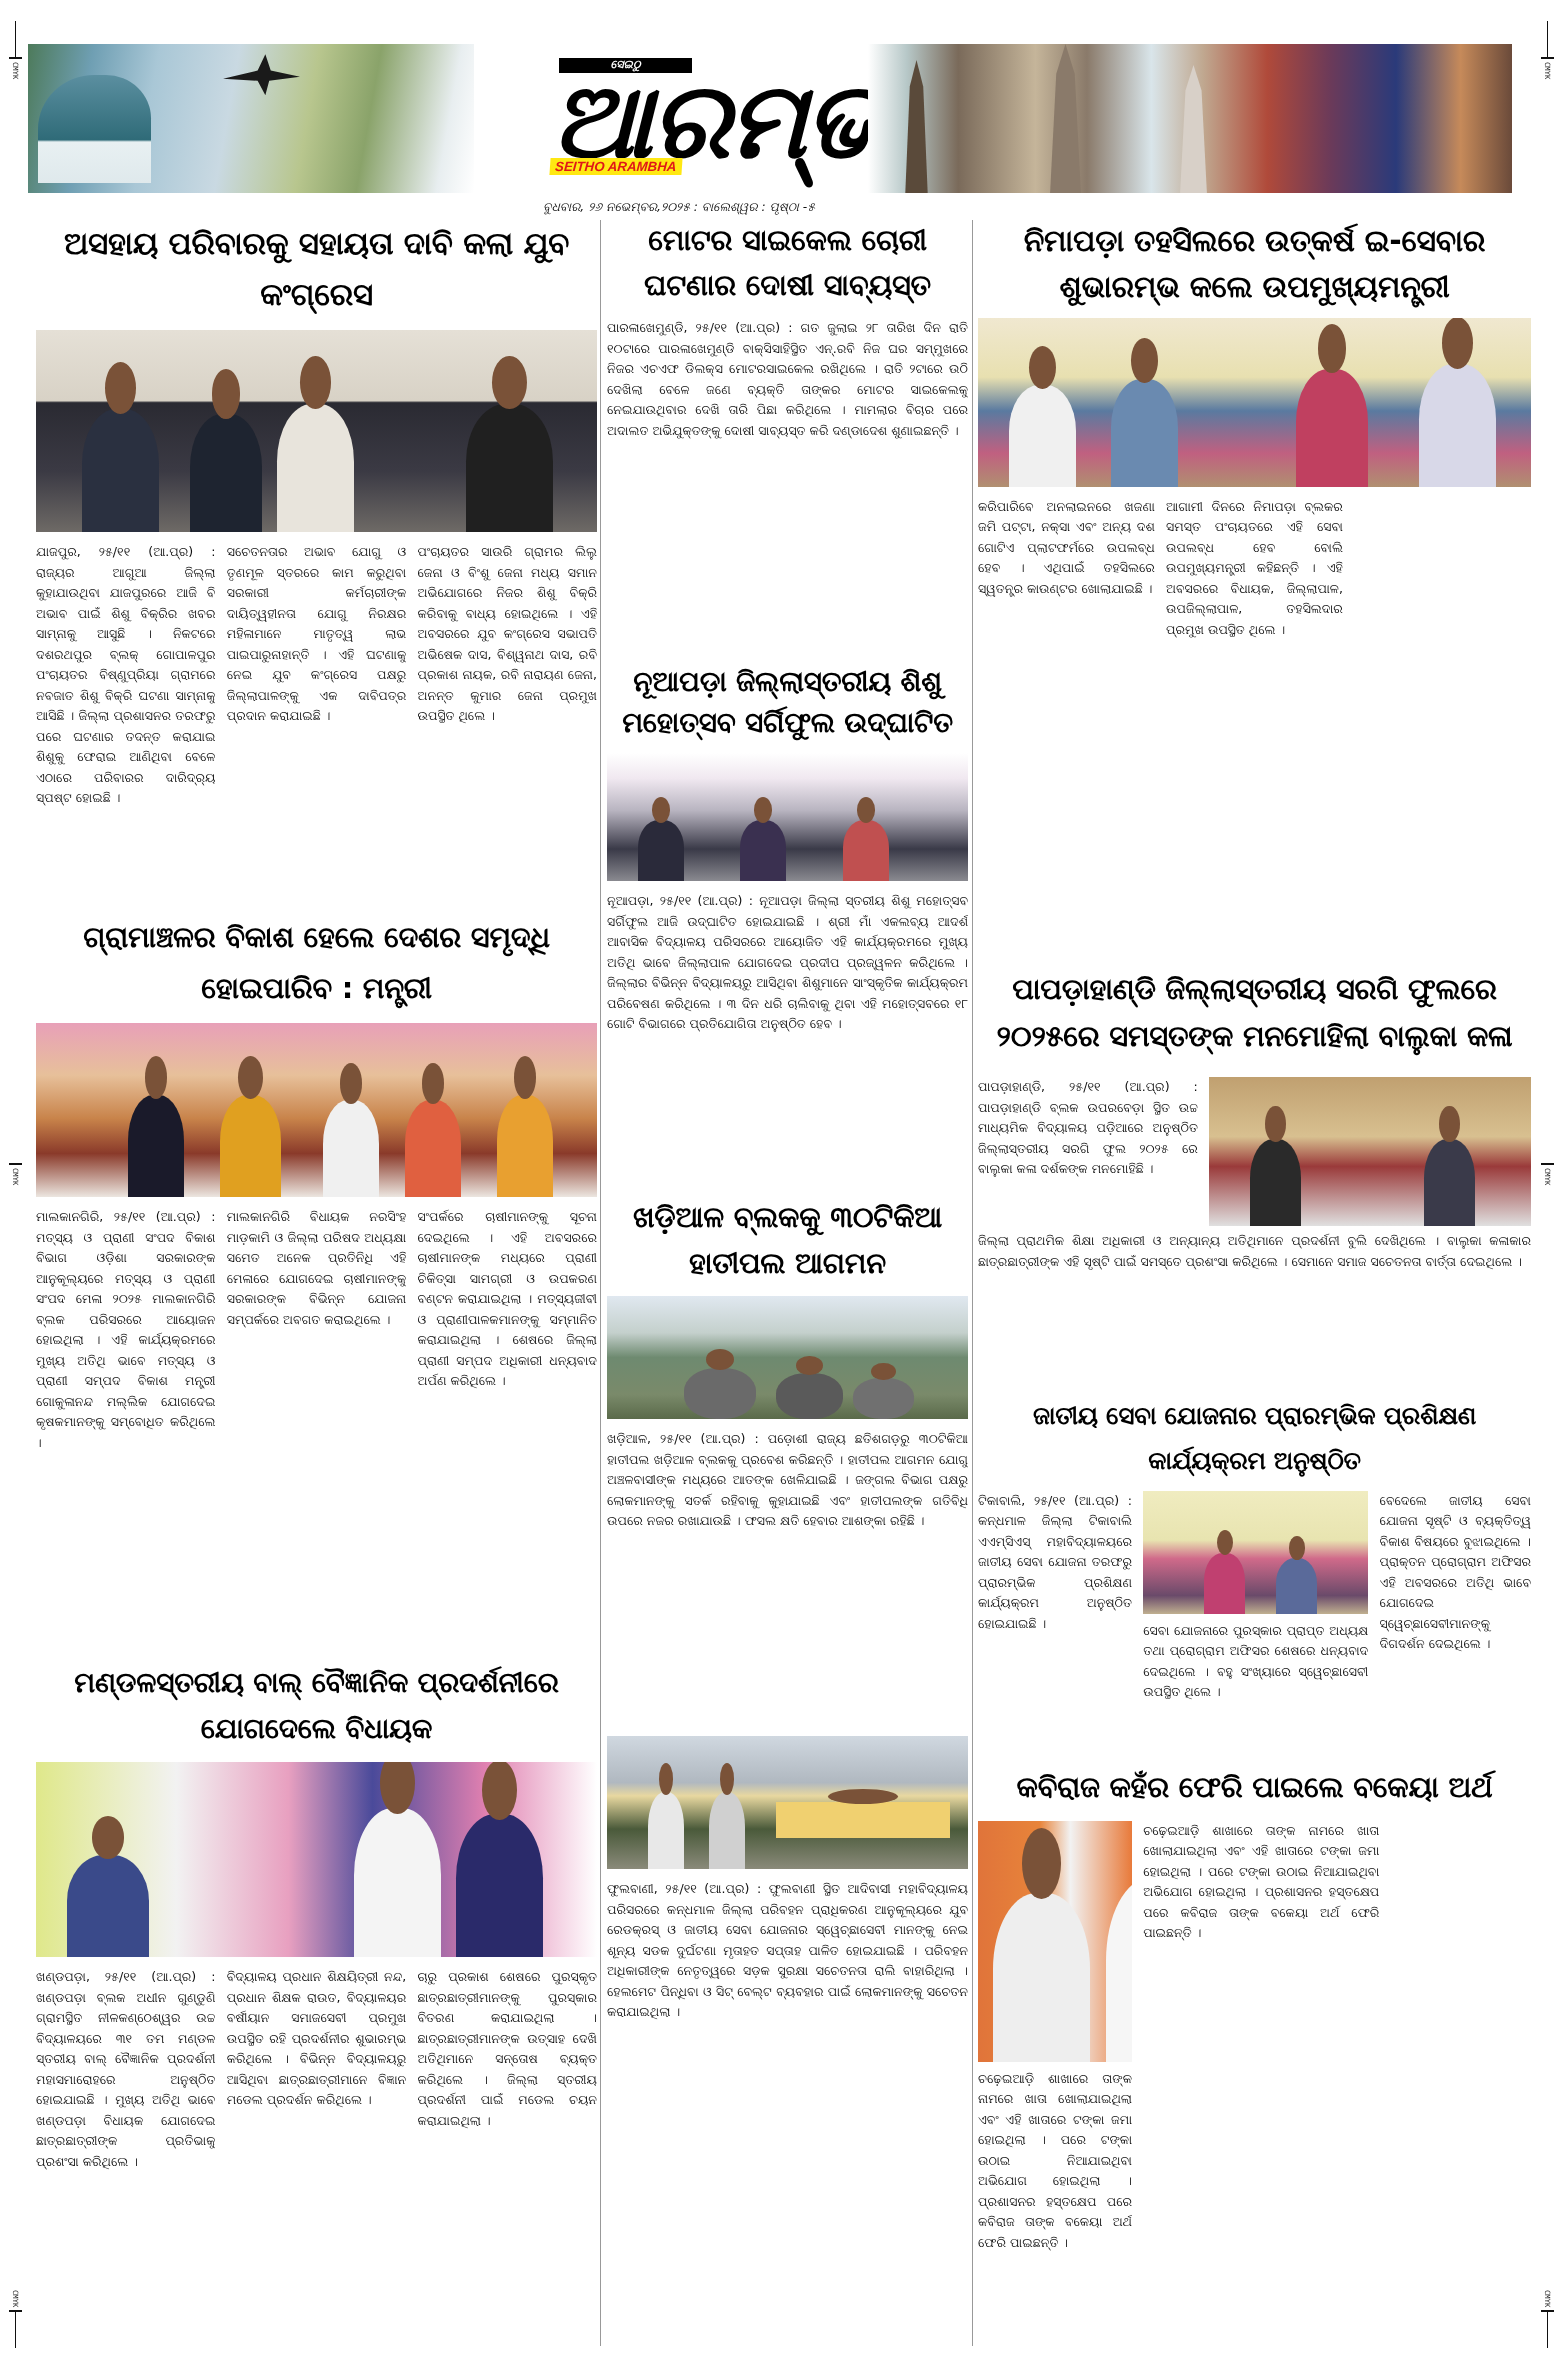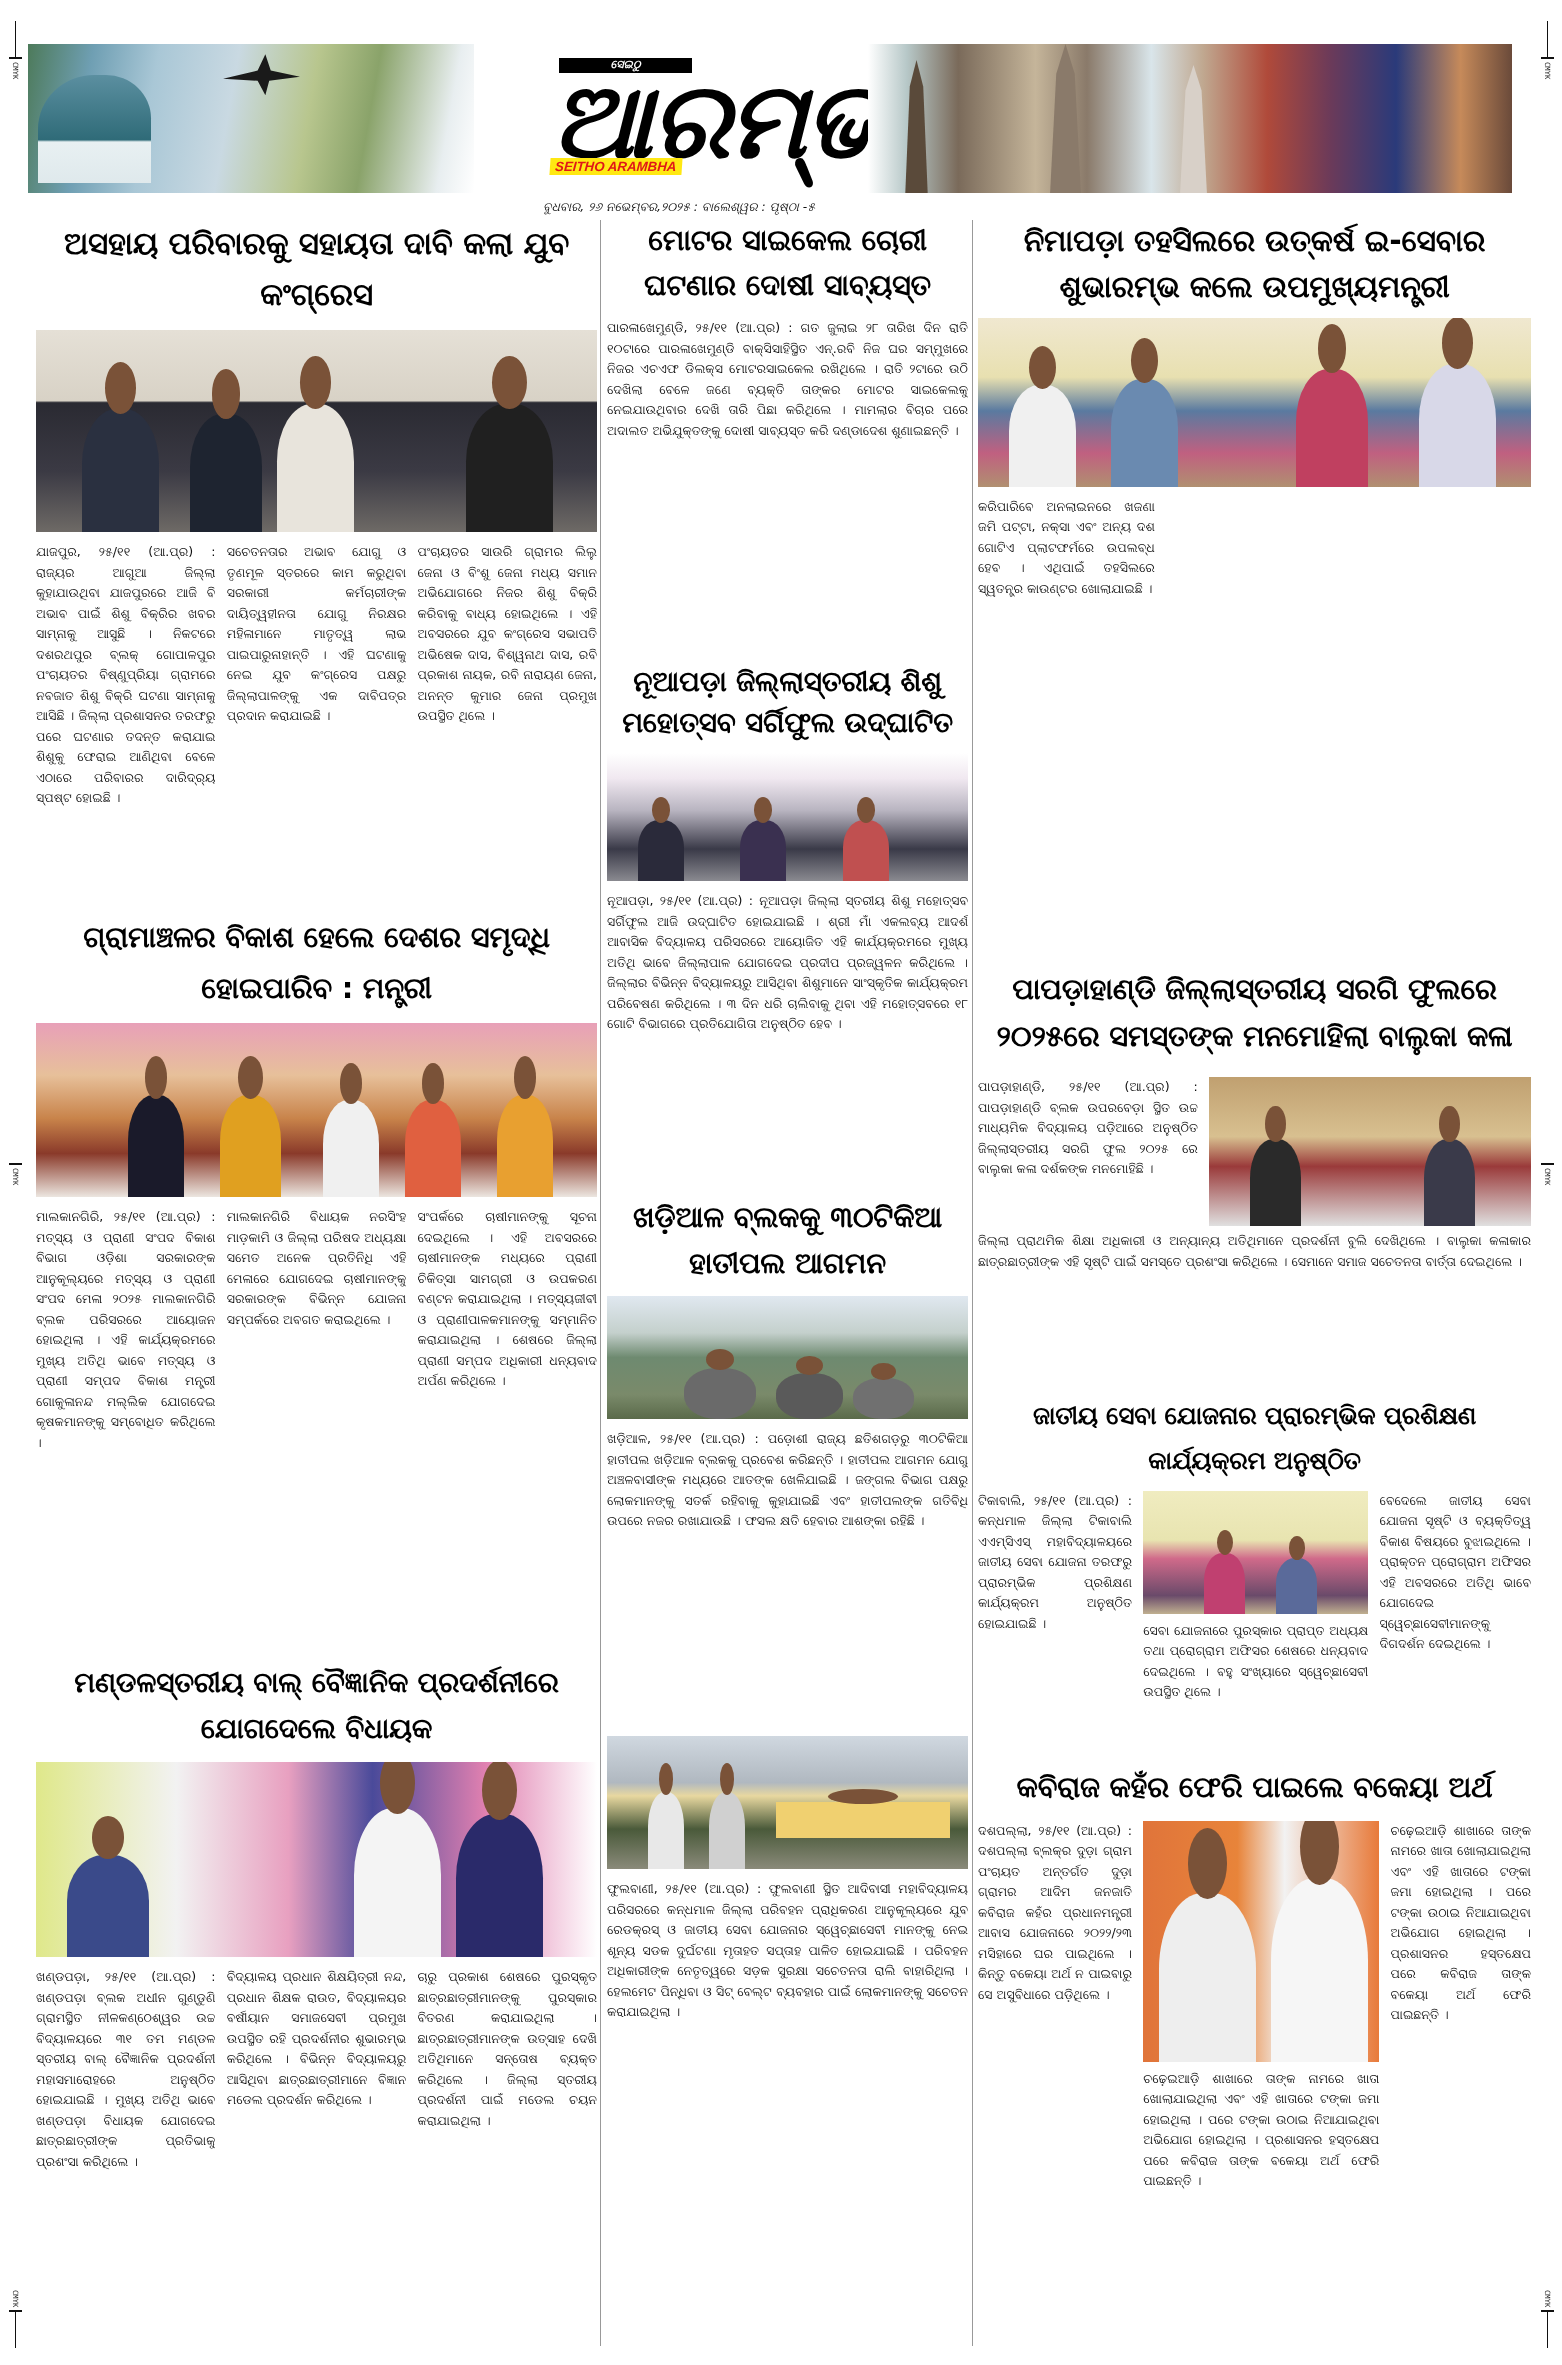--- a/index.html
+++ b/index.html
@@ -197,20 +197,21 @@
 <article class="article" style="left:978px; top:218px; width:553px;">
   <h2 class="headline" style="font-size:30px; line-height:46px;">ନିମାପଡ଼ା ତହସିଲରେ ଉତ୍କର୍ଷ ଇ-ସେବାର ଶୁଭାରମ୍ଭ କଲେ ଉପମୁଖ୍ୟମନ୍ତ୍ରୀ</h2>
   <div class="photo ph-seva" style="height:169px; margin-top:7.7px;">
     <div class="person" style="left:31px; width:67px; height:102px; background:#f0f0f0;"></div>
     <div class="person" style="left:133px; width:67px; height:108px; background:#6a8ab0;"></div>
     <div class="person" style="left:318px; width:72px; height:118px; background:#c04060;"></div>
     <div class="person" style="left:441px; width:77px; height:123px; background:#d8d8e8;"></div>
   </div>
   <div class="body-cols" style="grid-template-columns: repeat(3, 1fr); margin-top:10.2px; height:389px;">
     <p>କରିପାରିବେ ଅନଲାଇନରେ ଖଜଣା ଜମି ପଟ୍ଟା, ନକ୍ସା ଏବଂ ଅନ୍ୟ ଦଶ ଗୋଟିଏ ପ୍ଲାଟଫର୍ମରେ ଉପଲବ୍ଧ ହେବ । ଏଥିପାଇଁ ତହସିଲରେ ସ୍ୱତନ୍ତ୍ର କାଉଣ୍ଟର ଖୋଲାଯାଇଛି ।</p>
+    <p>ଆଗାମୀ ଦିନରେ ନିମାପଡ଼ା ବ୍ଲକର ସମସ୍ତ ପଂଚାୟତରେ ଏହି ସେବା ଉପଲବ୍ଧ ହେବ ବୋଲି ଉପମୁଖ୍ୟମନ୍ତ୍ରୀ କହିଛନ୍ତି । ଏହି ଅବସରରେ ବିଧାୟକ, ଜିଲ୍ଲାପାଳ, ଉପଜିଲ୍ଲାପାଳ, ତହସିଲଦାର ପ୍ରମୁଖ ଉପସ୍ଥିତ ଥିଲେ ।</p>
   </div>
 </article>
 
 <article class="article" style="left:978px; top:966px; width:553px;">
   <h2 class="headline" style="font-size:29px; line-height:47px;">ପାପଡ଼ାହାଣ୍ଡି ଜିଲ୍ଲାସ୍ତରୀୟ ସରଗି ଫୁଲରେ ୨୦୨୫ରେ ସମସ୍ତଙ୍କ ମନମୋହିଲା ବାଲୁକା କଳା</h2>
   <div style="display:flex; gap:11.3px; margin-top:17px;">
     <div class="body-cols" style="grid-template-columns: 1fr; width:220px; height:149px;">
       <p>ପାପଡ଼ାହାଣ୍ଡି, ୨୫/୧୧ (ଆ.ପ୍ର) : ପାପଡ଼ାହାଣ୍ଡି ବ୍ଲକ ଉପରବେଡ଼ା ସ୍ଥିତ ଉଚ୍ଚ ମାଧ୍ୟମିକ ବିଦ୍ୟାଳୟ ପଡ଼ିଆରେ ଅନୁଷ୍ଠିତ ଜିଲ୍ଲାସ୍ତରୀୟ ସରଗି ଫୁଲ ୨୦୨୫ ରେ ବାଲୁକା କଳା ଦର୍ଶକଙ୍କ ମନମୋହିଛି ।</p>
     </div>
     <div class="photo ph-sand" style="width:322px; height:149px;">
@@ -240,23 +241,20 @@
     </div>
     <div class="body-cols" style="grid-template-columns:1fr; height:318px;">
       <p>ବେଦେଲେ ଜାତୀୟ ସେବା ଯୋଜନା ସୃଷ୍ଟି ଓ ବ୍ୟକ୍ତିତ୍ୱ ବିକାଶ ବିଷୟରେ ବୁଝାଇଥିଲେ । ପ୍ରାକ୍ତନ ପ୍ରୋଗ୍ରାମ ଅଫିସର ଏହି ଅବସରରେ ଅତିଥି ଭାବେ ଯୋଗଦେଇ ସ୍ୱେଚ୍ଛାସେବୀମାନଙ୍କୁ ଦିଗଦର୍ଶନ ଦେଇଥିଲେ ।</p>
     </div>
   </div>
 </article>
 
 <article class="article" style="left:978px; top:1762px; width:553px;">
   <h2 class="headline" style="font-size:29px; line-height:51px;">କବିରାଜ କହଁର ଫେରି ପାଇଲେ ବକେୟା ଅର୍ଥ</h2>
   <div style="display:grid; grid-template-columns: 154px 236px 1fr; column-gap:11.3px; margin-top:7.7px;">
-    <div class="body-cols" style="grid-template-columns:1fr; height:512px;">
-      <p>ଦଶପଲ୍ଲା, ୨୫/୧୧ (ଆ.ପ୍ର) : ଦଶପଲ୍ଲା ବ୍ଲକ୍‌ର ଦୁଡ଼ା ଗ୍ରାମ ପଂଚାୟତ ଅନ୍ତର୍ଗତ ଦୁଡ଼ା ଗ୍ରାମର ଆଦିମ ଜନଜାତି କବିରାଜ କହଁର ପ୍ରଧାନମନ୍ତ୍ରୀ ଆବାସ ଯୋଜନାରେ ୨୦୨୨/୨୩ ମସିହାରେ ଘର ପାଇଥିଲେ । କିନ୍ତୁ ବକେୟା ଅର୍ଥ ନ ପାଇବାରୁ ସେ ଅସୁବିଧାରେ ପଡ଼ିଥିଲେ ।</p>
-    </div>
     <div>
       <div class="photo ph-man" style="height:241px;">
         <div class="person" style="left:15.4px; width:97px; height:169px; background:#eeeeee;"></div>
         <div class="person" style="left:128px; width:97px; height:184px; background:#f6f6f6;"></div>
       </div>
       <div class="body-cols" style="grid-template-columns:1fr; margin-top:7.2px; height:256px;">
         <p>ଚଢ଼େଇଆଡ଼ି ଶାଖାରେ ତାଙ୍କ ନାମରେ ଖାତା ଖୋଲାଯାଇଥିଲା ଏବଂ ଏହି ଖାତାରେ ଟଙ୍କା ଜମା ହୋଇଥିଲା । ପରେ ଟଙ୍କା ଉଠାଇ ନିଆଯାଇଥିବା ଅଭିଯୋଗ ହୋଇଥିଲା । ପ୍ରଶାସନର ହସ୍ତକ୍ଷେପ ପରେ କବିରାଜ ତାଙ୍କ ବକେୟା ଅର୍ଥ ଫେରି ପାଇଛନ୍ତି ।</p>
       </div>
     </div>
     <div class="body-cols" style="grid-template-columns:1fr; height:512px;">

